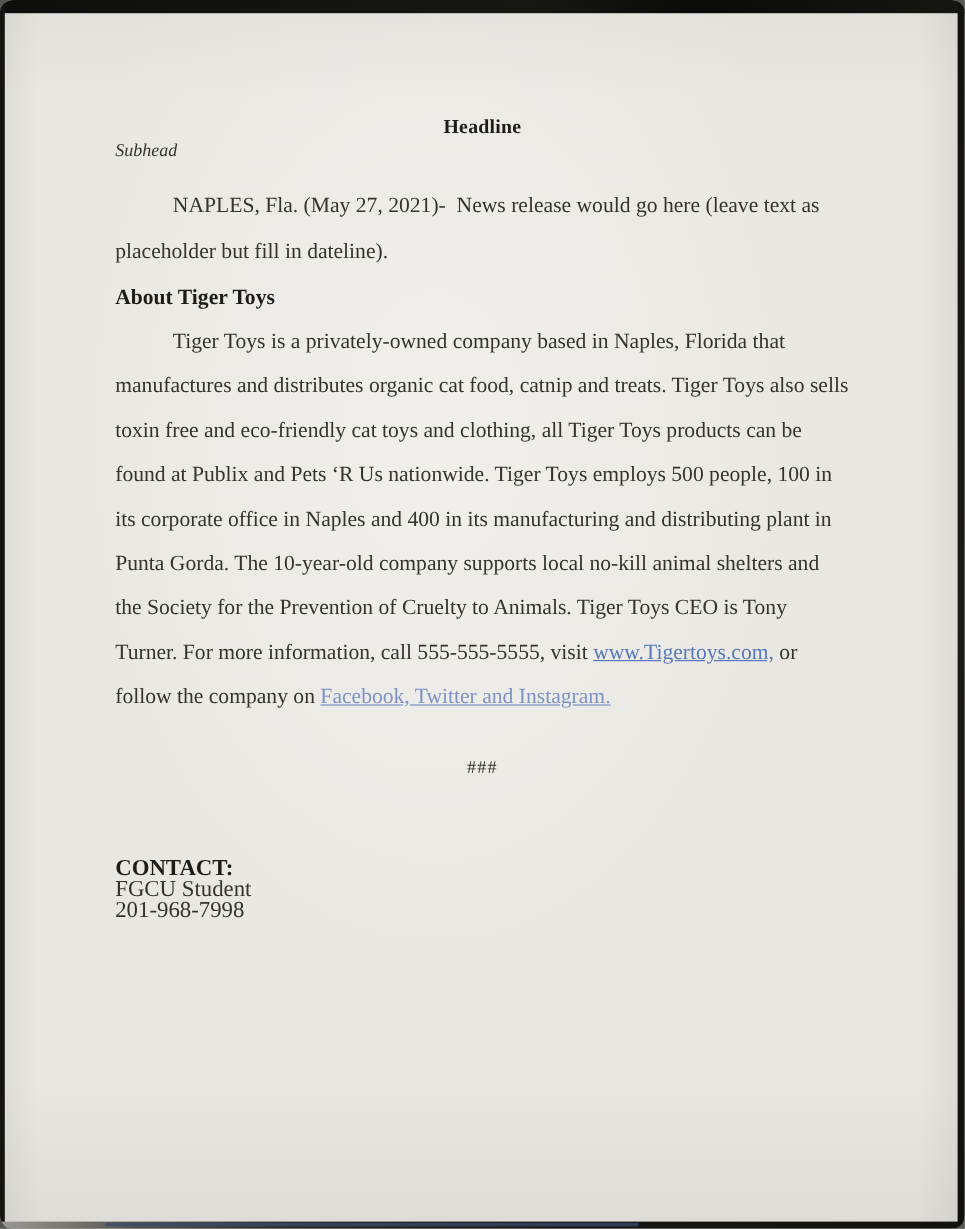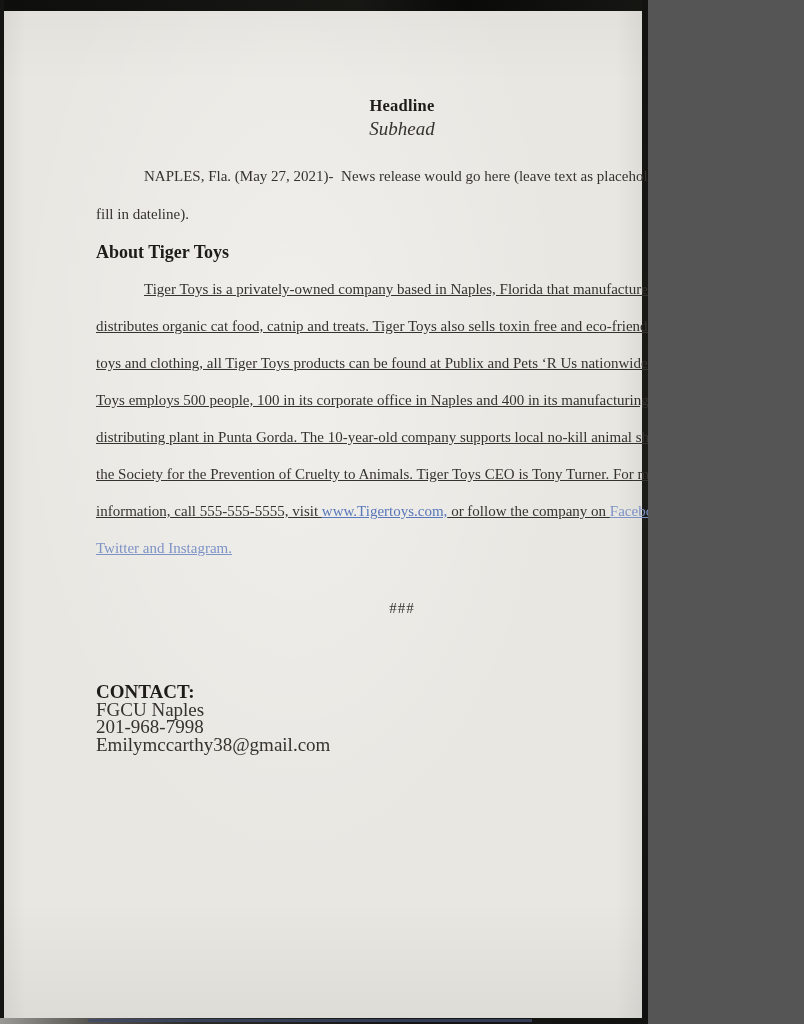--- a/index.html
+++ b/index.html
@@ -11,28 +11,29 @@
     --scan_edge: #141412;
   }
   html, body { margin: 0; padding: 0; }
   body {
     width: 804px; height: 1024px;
     background: #555;
     font-family: "Liberation Serif", serif;
   }
   .scan {
     position: relative;
-    width: 648px; height: 1024px;
+    width: 804px; height: 1024px;
     background-color: var(--paper);
     background-image:
       radial-gradient(ellipse at 45% 35%, rgba(255,255,255,0.35) 0%, rgba(255,255,255,0) 55%),
       linear-gradient(180deg, rgba(0,0,0,0.03) 0%, rgba(0,0,0,0) 8%, rgba(0,0,0,0) 88%, rgba(0,0,0,0.05) 100%),
       linear-gradient(90deg, rgba(0,0,0,0.05) 0%, rgba(0,0,0,0) 4%, rgba(0,0,0,0) 95%, rgba(0,0,0,0.06) 100%);
     overflow: hidden;
     color: var(--ink);
+    border-radius: 11px;
   }
   
   .edge-top    { position: absolute; top: 0; left: 0; width: 100%; height: 11px;
                  background: linear-gradient(90deg, #0e0e0c 0%, #171714 55%, #0a0a09 72%, #161613 100%); }
   .edge-left   { position: absolute; top: 0; left: 0; width: 4px; height: 100%; background: var(--scan_edge); }
   .edge-right  { position: absolute; top: 0; right: 0; width: 6px; height: 100%;
                  background: linear-gradient(180deg, #121210 0%, #1c1c19 50%, #101010 100%); }
   .edge-bottom { position: absolute; bottom: 0; left: 0; width: 100%; height: 6px;
                  background: linear-gradient(90deg, #9a9995 0%, #55544f 14%, #2b2b28 30%, #161614 60%, #121210 100%); }
   .edge-bottom-tint { position: absolute; bottom: 2px; left: 88px; width: 444px; height: 3px;
@@ -46,44 +47,42 @@
   .headline {
     margin: 0;
     text-align: center;
     font-size: 16.5px;
     font-weight: bold;
     color: var(--heading_ink);
     letter-spacing: .2px;
   }
   .subhead {
     margin: 2px 0 0;
-    text-align: center;
     font-style: italic;
-    font-size: 19px;
+    font-size: 15px;
   }
   .dateline {
     margin: 17px 0 0;
-    font-size: 15px;
+    font-size: 18px;
     line-height: 38px;
     text-indent: 48px;
     white-space: pre-wrap;
   }
   .section-heading {
     margin: 0;
     font-size: 18px;
     font-weight: bold;
     line-height: 38px;
     color: var(--heading_ink);
   }
   .body-paragraph {
     margin: 0;
-    font-size: 15px;
+    font-size: 18px;
     line-height: 37px;
     text-indent: 48px;
-    text-decoration: underline;
   }
   .link-website { color: var(--link_website); text-decoration: underline; cursor: pointer; }
   .link-social  { color: var(--link_social);  text-decoration: underline; cursor: pointer; }
   .end-mark {
     margin-top: 33px;
     text-align: center;
     font-size: 15px;
     letter-spacing: 1px;
   }
   .contact {
@@ -112,19 +111,18 @@
     <p class="dateline">NAPLES, Fla. (May 27, 2021)-  News release would go here (leave text as placeholder but fill in dateline).</p>
 
     <h2 class="section-heading">About Tiger Toys</h2>
 
     <p class="body-paragraph"><span>Tiger Toys is a privately-owned company based in Naples, Florida that manufactures and distributes organic cat food, catnip and treats. Tiger Toys also sells toxin free and eco-friendly cat toys and clothing, all Tiger Toys products can be found at Publix and Pets ‘R Us nationwide. Tiger Toys employs 500 people, 100 in its corporate office in Naples and 400 in its manufacturing and distributing plant in Punta Gorda. The 10-year-old company supports local no-kill animal shelters and the Society for the Prevention of Cruelty to Animals. Tiger Toys CEO is Tony Turner. For more information, call 555-555-5555, visit </span><a class="link-website">www.Tigertoys.com,</a><span> or follow the company on </span><a class="link-social">Facebook, Twitter and Instagram.</a></p>
 
     <div class="end-mark">###</div>
 
     <div class="contact">
       <div class="contact-label">CONTACT:</div>
-      <div>FGCU Naples</div>
+      <div>FGCU Student</div>
       <div>201-968-7998</div>
-      <div>Emilymccarthy38@gmail.com</div>
     </div>
 
   </div>
 </div>
 
 </body></html>

